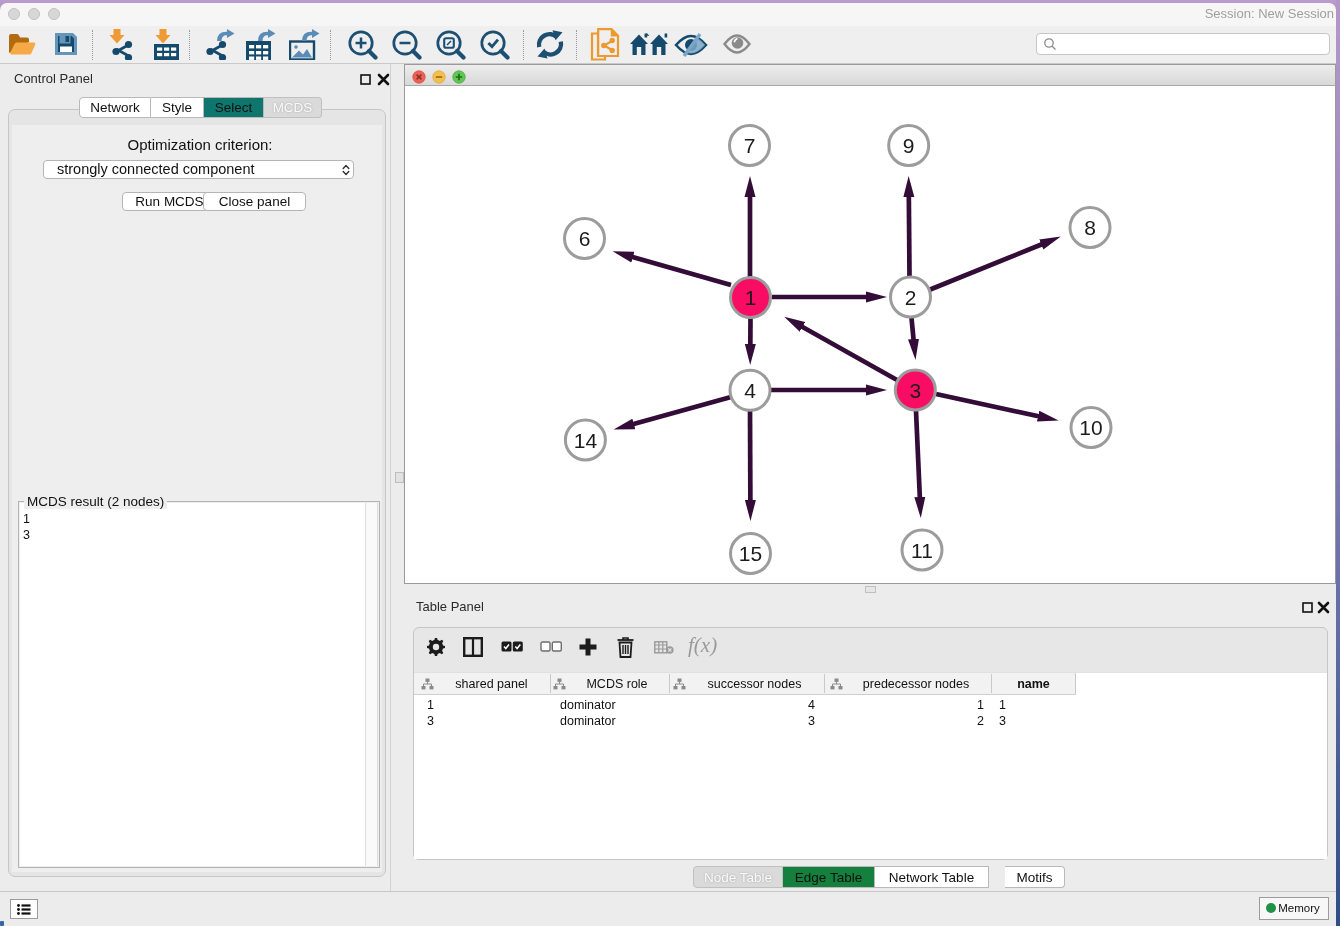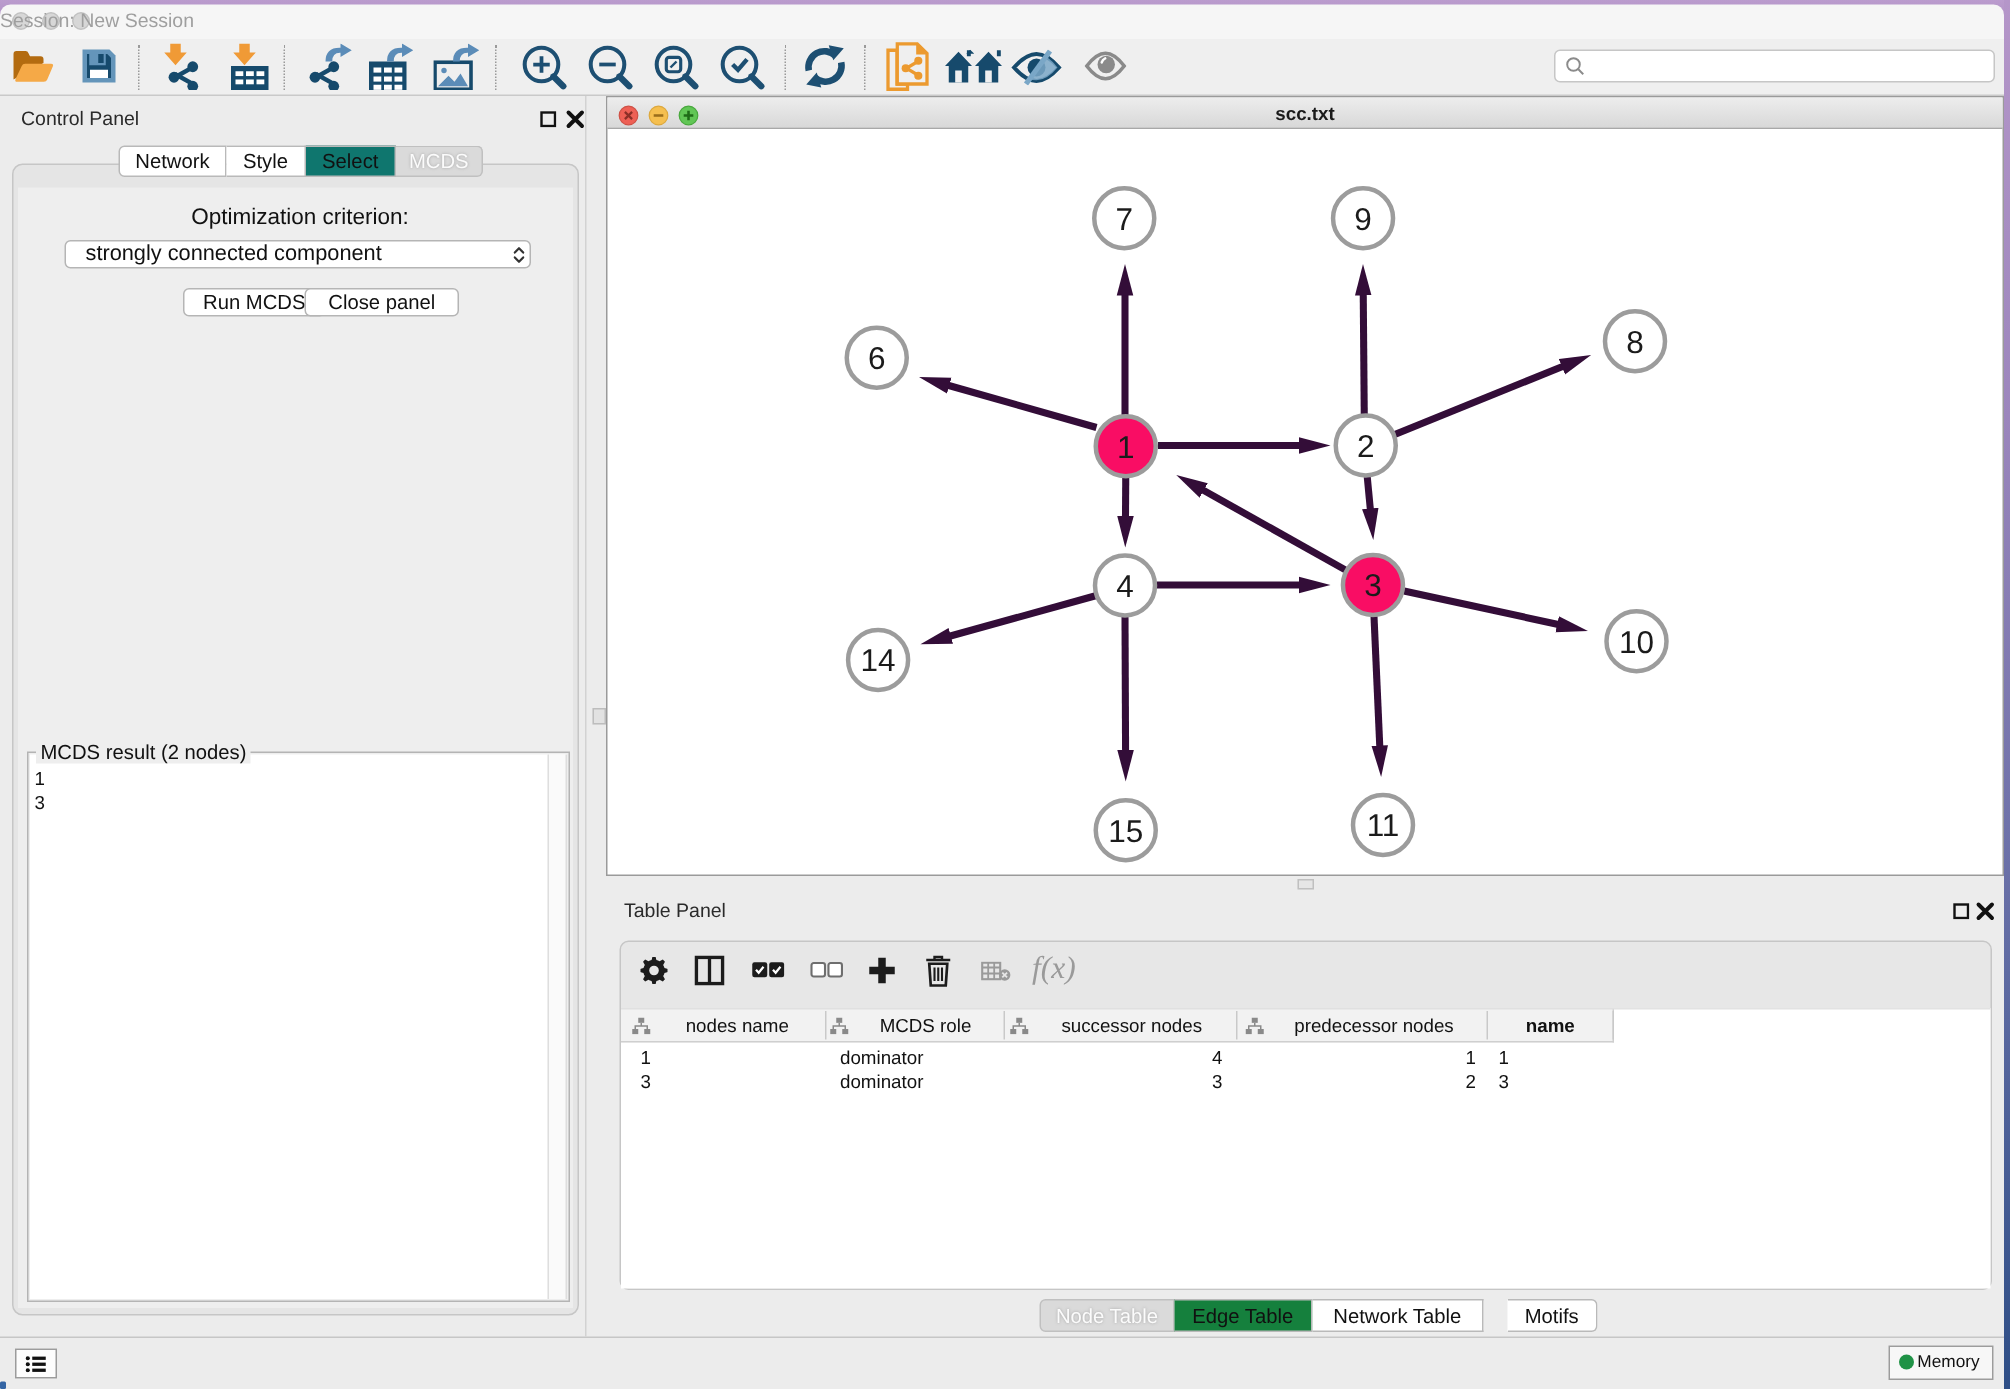--- a/index.html
+++ b/index.html
@@ -10,21 +10,21 @@
 </head>
 <body>
 
 <div class="abs" style="left:0;top:0;width:1340px;height:12px;background:linear-gradient(180deg,#bb9cce 0%,#b596c9 60%,#a487ba 100%);"></div>
 <div class="abs" style="right:0;top:0;width:4px;height:926px;background:linear-gradient(180deg,#b596c9 0%,#9c86bd 30%,#5f6ba3 70%,#2e4e86 100%);"></div>
 
 <div class="abs" style="left:0;top:3px;width:1336px;height:23px;background:#f6f6f6;border-radius:7px 7px 0 0;"></div>
 <div class="abs" style="left:8px;top:8px;width:12px;height:12px;border-radius:50%;background:#d7d7d7;border:1px solid #c2c2c2;"></div>
 <div class="abs" style="left:28px;top:8px;width:12px;height:12px;border-radius:50%;background:#d7d7d7;border:1px solid #c2c2c2;"></div>
 <div class="abs" style="left:48px;top:8px;width:12px;height:12px;border-radius:50%;background:#d7d7d7;border:1px solid #c2c2c2;"></div>
-<div class="abs" style="left:0;top:6px;width:1334px;text-align:left;font-size:13px;color:#9f9f9f;">Session: New Session</div>
+<div class="abs" style="left:0;top:6px;width:1334px;text-align:right;font-size:13px;color:#9f9f9f;">Session: New Session</div>
 
 <div class="abs" id="toolbar" style="left:0;top:26px;width:1336px;height:38px;background:#efefef;border-bottom:1px solid #c9c9c9;"></div>
 
 <div class="abs" style="left:92px;top:30px;height:30px;border-left:1px dotted #9a9a9a;"></div>
 <div class="abs" style="left:189px;top:30px;height:30px;border-left:1px dotted #9a9a9a;"></div>
 <div class="abs" style="left:330px;top:30px;height:30px;border-left:1px dotted #9a9a9a;"></div>
 <div class="abs" style="left:523px;top:30px;height:30px;border-left:1px dotted #9a9a9a;"></div>
 <div class="abs" style="left:576px;top:30px;height:30px;border-left:1px dotted #9a9a9a;"></div>
 
 <svg class="abs" style="left:8px;top:33px;" width="28" height="22" viewBox="0 0 28 22">
@@ -211,21 +211,20 @@
 <div class="abs" style="left:20px;top:503px;width:358px;height:363px;background:#fff;"></div>
 <div class="abs" style="left:24px;top:494px;background:#eeeeee;font-size:13.5px;color:#111;padding:0 3px;z-index:3;">MCDS result (2 nodes)</div>
 <div class="abs" style="left:365px;top:503px;width:13px;height:363px;background:#fafafa;border-left:1px solid #dedede;border-right:1px solid #dedede;"></div>
 <div class="abs" style="left:23px;top:511px;font-size:12.5px;color:#111;line-height:16px;">1<br>3</div>
 
 <div class="abs" style="left:390px;top:64px;width:1px;height:827px;background:#d2d2d2;"></div>
 <div class="abs" style="left:395px;top:472px;width:9px;height:11px;background:#e2e2e2;border:1px solid #bdbdbd;"></div>
 
 <div class="abs" style="left:404px;top:64px;width:932px;height:520px;border:1px solid #9a9a9a;background:#fff;">
   <div class="abs" style="left:0;top:0;width:930px;height:21px;background:linear-gradient(180deg,#ededed,#d8d8d8);border-bottom:1px solid #a8a8a8;"></div>
-  <div class="abs" style="left:0;top:4px;width:930px;text-align:center;font-size:12.5px;font-weight:bold;color:#1a1a1a;">scc.txt</div>
 
   <svg class="abs" style="left:7px;top:5px;" width="64" height="14" viewBox="0 0 64 14">
     <circle cx="7" cy="7" r="6.2" fill="#ee6055" stroke="#cf5045" stroke-width="0.8"></circle>
     <path d="M4.6 4.6 L9.4 9.4 M9.4 4.6 L4.6 9.4" stroke="#8c2f27" stroke-width="1.5"></path>
     <circle cx="27" cy="7" r="6.2" fill="#f5bf4f" stroke="#dda83c" stroke-width="0.8"></circle>
     <path d="M3.8 7 h6.4" transform="translate(20,0)" stroke="#9a6d1b" stroke-width="1.7"></path>
     <circle cx="47" cy="7" r="6.2" fill="#61c655" stroke="#47a83c" stroke-width="0.8"></circle>
     <path d="M47 3.8 v6.4 M43.8 7 h6.4" stroke="#1e6b17" stroke-width="1.7"></path>
   </svg>
 
@@ -340,21 +339,21 @@
 
 <div class="abs" style="left:688px;top:633px;font-family:'Liberation Serif',serif;font-style:italic;font-size:21px;color:#9a9a9a;">f(x)</div>
 
 <div id="tblheader">
   <svg class="abs" style="left:421px;top:678px;" width="13" height="12" viewBox="0 0 13 12">
       <rect x="4.5" y="0.5" width="4" height="3.4" fill="#8a8a8a"></rect>
       <rect x="0.5" y="8" width="4" height="3.4" fill="#8a8a8a"></rect>
       <rect x="8.5" y="8" width="4" height="3.4" fill="#8a8a8a"></rect>
       <path d="M6.5 4 V6 M2.5 8 V6 H10.5 V8" fill="none" stroke="#8a8a8a" stroke-width="1"></path>
     </svg>
-  <div class="abs" style="left:414px;top:677px;width:137px;text-align:center;font-size:12.5px;color:#111;padding-left:18px;">nodes name</div>
+  <div class="abs" style="left:414px;top:677px;width:137px;text-align:center;font-size:12.5px;color:#111;padding-left:18px;">shared panel</div>
   <svg class="abs" style="left:553px;top:678px;" width="13" height="12" viewBox="0 0 13 12">
       <rect x="4.5" y="0.5" width="4" height="3.4" fill="#8a8a8a"></rect>
       <rect x="0.5" y="8" width="4" height="3.4" fill="#8a8a8a"></rect>
       <rect x="8.5" y="8" width="4" height="3.4" fill="#8a8a8a"></rect>
       <path d="M6.5 4 V6 M2.5 8 V6 H10.5 V8" fill="none" stroke="#8a8a8a" stroke-width="1"></path>
     </svg>
   <div class="abs" style="left:551px;top:677px;width:118px;text-align:center;font-size:12.5px;color:#111;padding-left:14px;">MCDS role</div>
   <svg class="abs" style="left:673px;top:678px;" width="13" height="12" viewBox="0 0 13 12">
       <rect x="4.5" y="0.5" width="4" height="3.4" fill="#8a8a8a"></rect>
       <rect x="0.5" y="8" width="4" height="3.4" fill="#8a8a8a"></rect>

